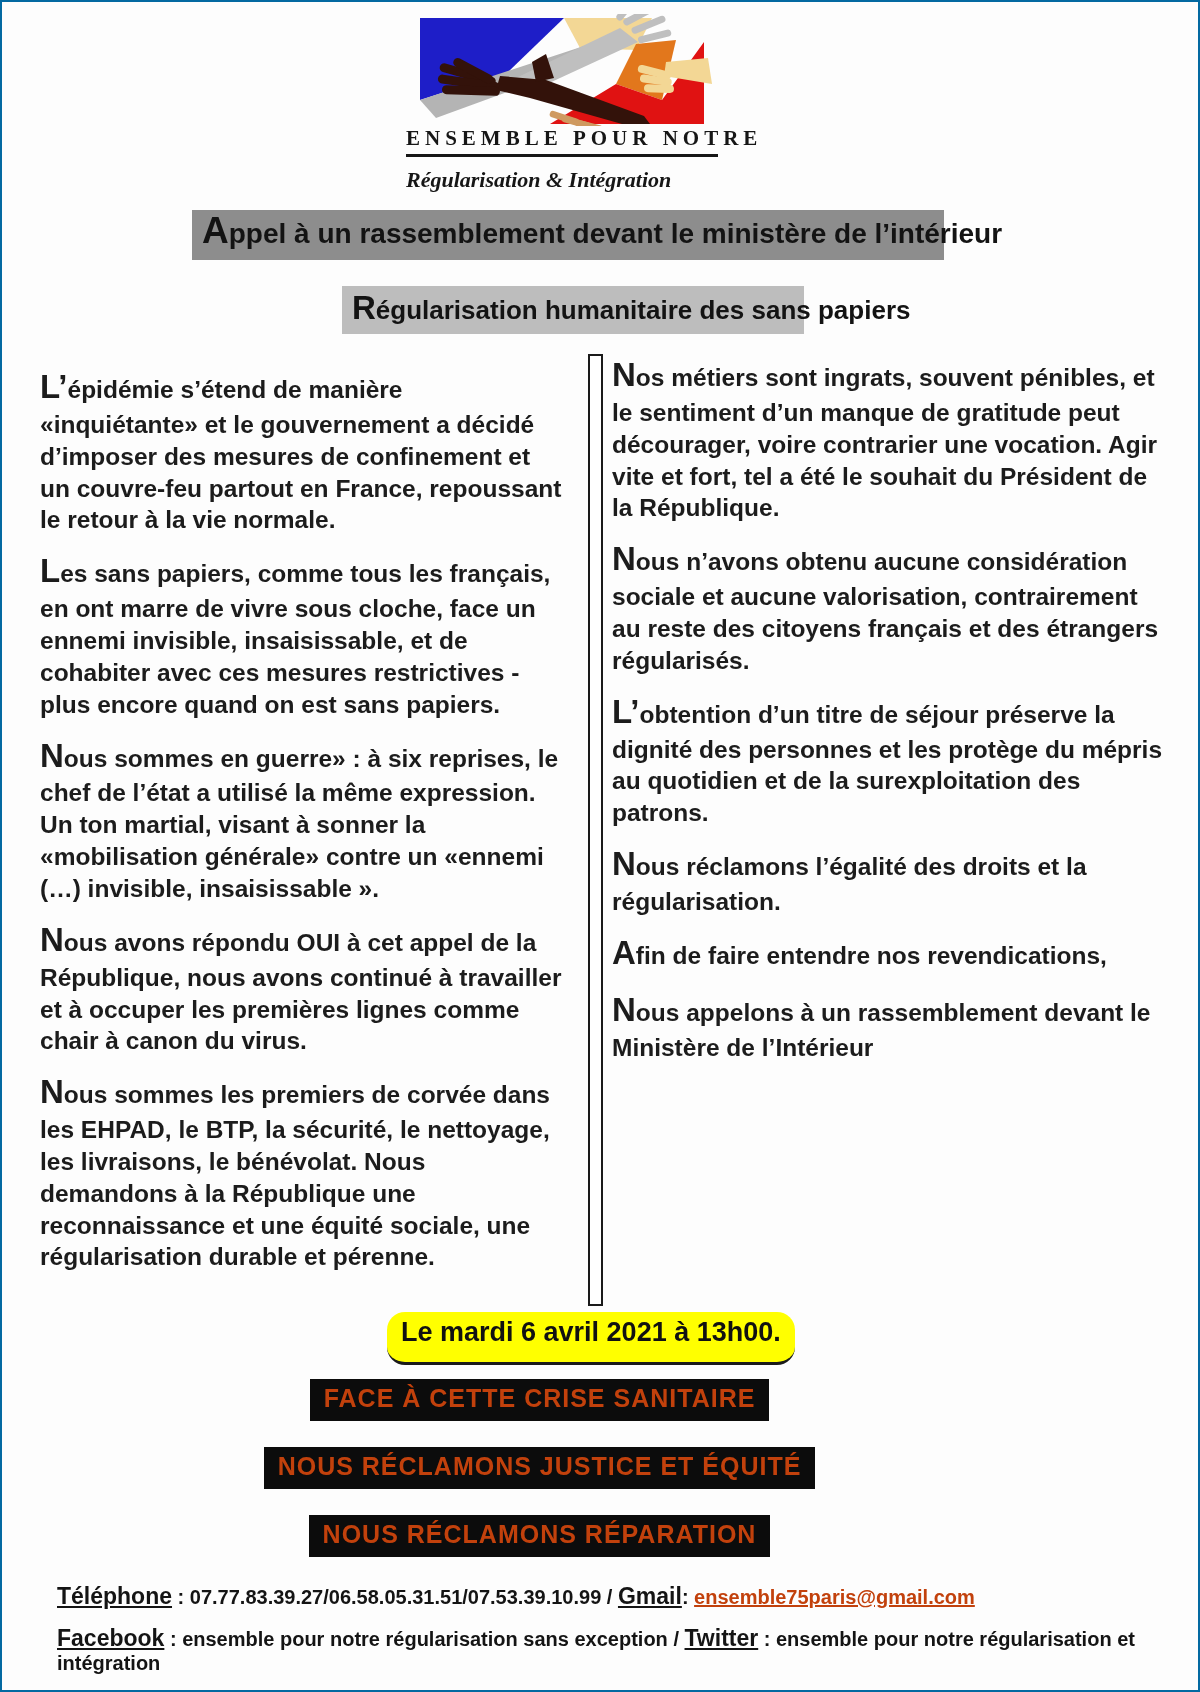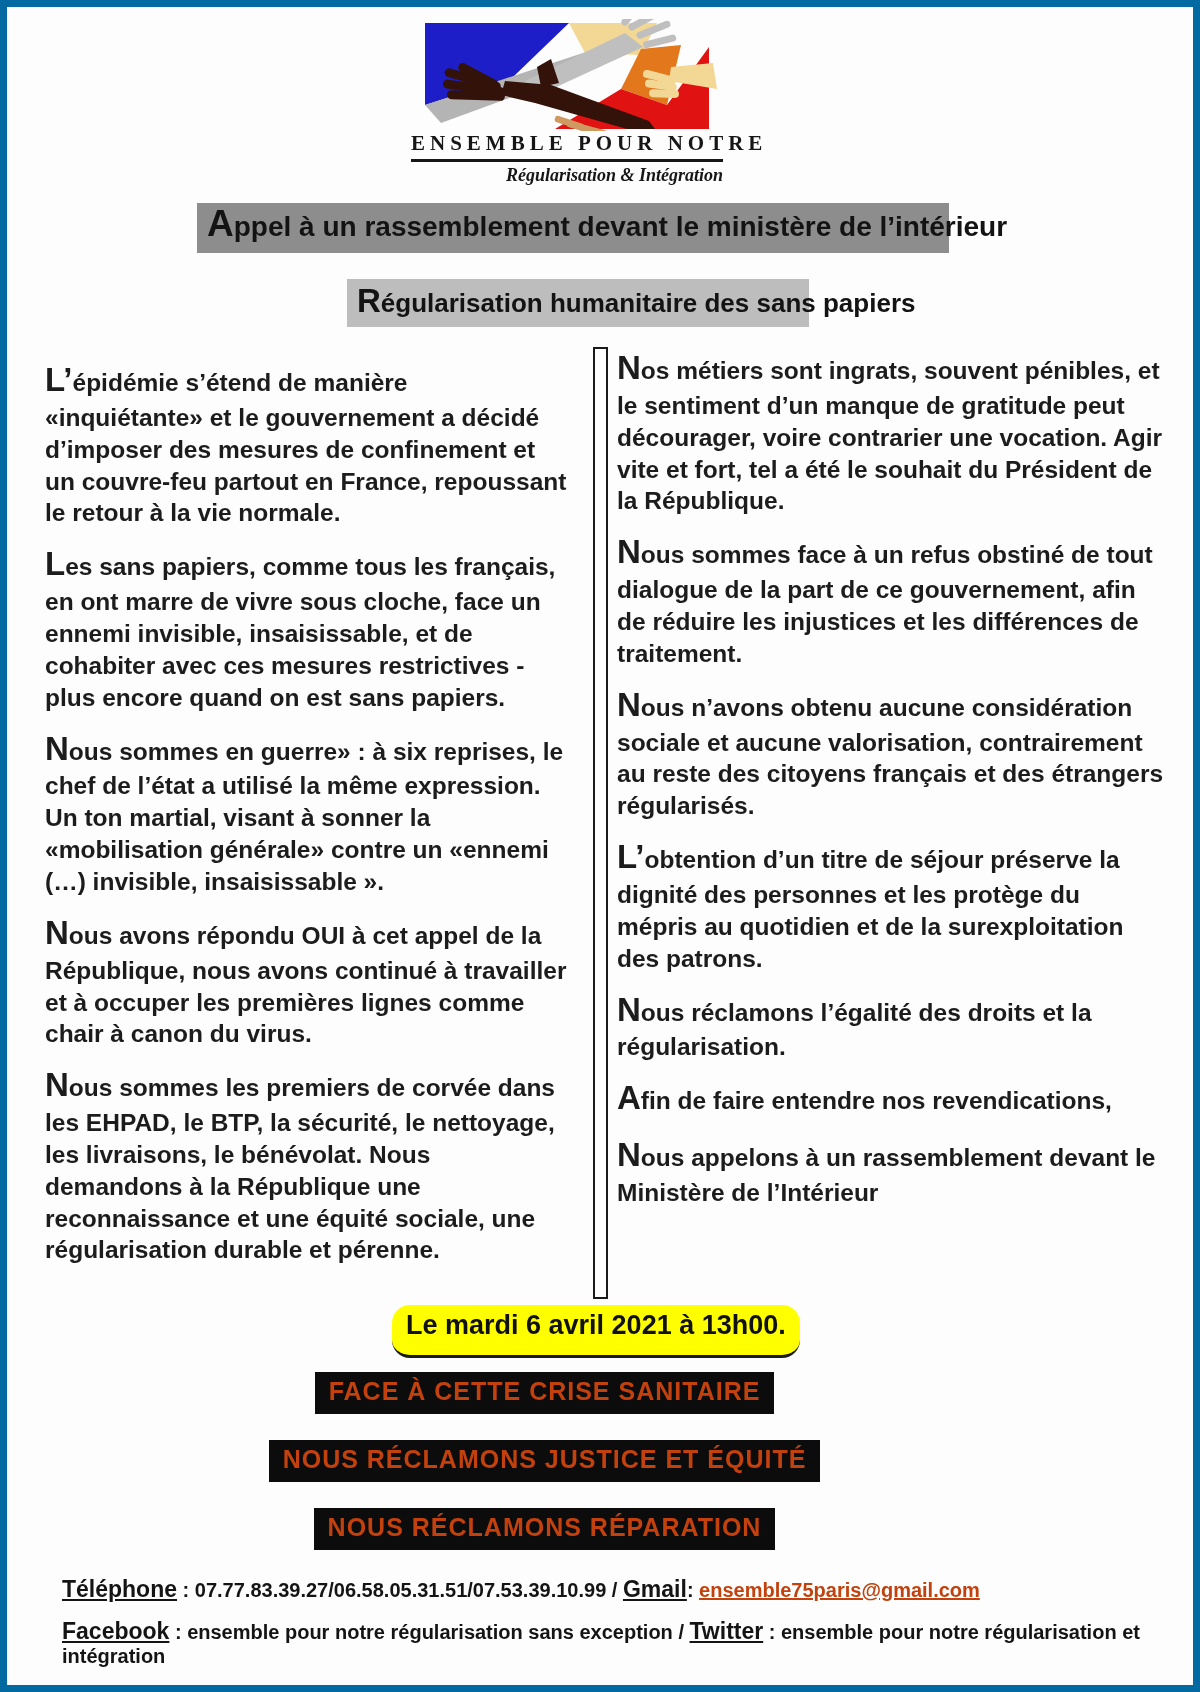--- a/index.html
+++ b/index.html
@@ -2,39 +2,39 @@
 <html lang="fr"><head>
 <meta charset="utf-8">
 <style>
   * { box-sizing: border-box; margin: 0; padding: 0; }
   html,body { background:#e9e9e9; }
   .page {
     position: relative;
     width: 1200px; height: 1692px;
     margin: 0 auto;
     background: #fdfdfd;
-    border: 7px solid #0369a1;
+    border: 2px solid #0369a1;
     overflow: hidden;
     font-family: "Liberation Sans", sans-serif;
     color: #1c1c1c;
   }
 
   
   .logo-block { margin: 12px 0 0 404px; width: 312px; }
   .logo-art { display:block; margin-left: 6px; }
   .org-name {
     font-family: "Liberation Serif", serif;
     font-weight: bold; font-size: 21px; letter-spacing: 5px;
     white-space: nowrap; text-align: center; color: #161616;
     border-bottom: 3px solid #161616; padding-bottom: 3px;
   }
   .org-tagline {
     font-family: "Liberation Serif", serif;
-    font-style: italic; font-weight: bold; font-size: 18px;
-    text-align: right; margin-top: 3px; color: #161616;
+    font-style: italic; font-weight: bold; font-size: 22px;
+    text-align: left; margin-top: 10px; color: #161616;
     white-space: nowrap;
   }
 
   
   .title-banner {
     margin: 17px 0 0 190px; width: 752px;
     background: #8d8d8d; color: #131313;
     font-size: 28px; font-weight: bold;
     padding: 0 8px 8px 10px; white-space: nowrap;
   }
@@ -148,21 +148,20 @@
     <div class="col-left">
       <p class="body">L’épidémie s’étend de manière «inquiétante» et le gouvernement a décidé d’imposer des mesures de confinement et un couvre-feu partout en France, repoussant le retour à la vie normale.</p>
       <p class="body">Les sans papiers, comme tous les français, en ont marre de vivre sous cloche, face un ennemi invisible, insaisissable, et de cohabiter avec ces mesures restrictives - plus encore quand on est sans papiers.</p>
       <p class="body">Nous sommes en guerre» : à six reprises, le chef de l’état a utilisé la même expression. Un ton martial, visant à sonner la «mobilisation générale» contre un «ennemi (…) invisible, insaisissable ».</p>
       <p class="body">Nous avons répondu OUI à cet appel de la République, nous avons continué à travailler et à occuper les premières lignes comme chair à canon du virus.</p>
       <p class="body">Nous sommes les premiers de corvée dans les EHPAD, le BTP, la sécurité, le nettoyage, les livraisons, le bénévolat. Nous demandons à la République une reconnaissance et une équité sociale, une régularisation durable et pérenne.</p>
     </div>
     <div class="col-divider"></div>
     <div class="col-right">
       <p class="body">Nos métiers sont ingrats, souvent pénibles, et le sentiment d’un manque de gratitude peut décourager, voire contrarier une vocation. Agir vite et fort, tel a été le souhait du Président de la République.</p>
-      <p class="body">Nous sommes face à un refus obstiné de tout dialogue de la part de ce gouvernement, afin de réduire les injustices et les différences de traitement.</p>
       <p class="body">Nous n’avons obtenu aucune considération sociale et aucune valorisation, contrairement au reste des citoyens français et des étrangers régularisés.</p>
       <p class="body">L’obtention d’un titre de séjour préserve la dignité des personnes et les protège du mépris au quotidien et de la surexploitation des patrons.</p>
       <p class="body">Nous réclamons l’égalité des droits et la régularisation.</p>
       <p class="body">Afin de faire entendre nos revendications,</p>
       <p class="body">Nous appelons à un rassemblement devant le Ministère de l’Intérieur</p>
     </div>
   </div>
 
   <div>
     <span class="date-banner">Le mardi 6 avril  2021 à 13h00.</span>

